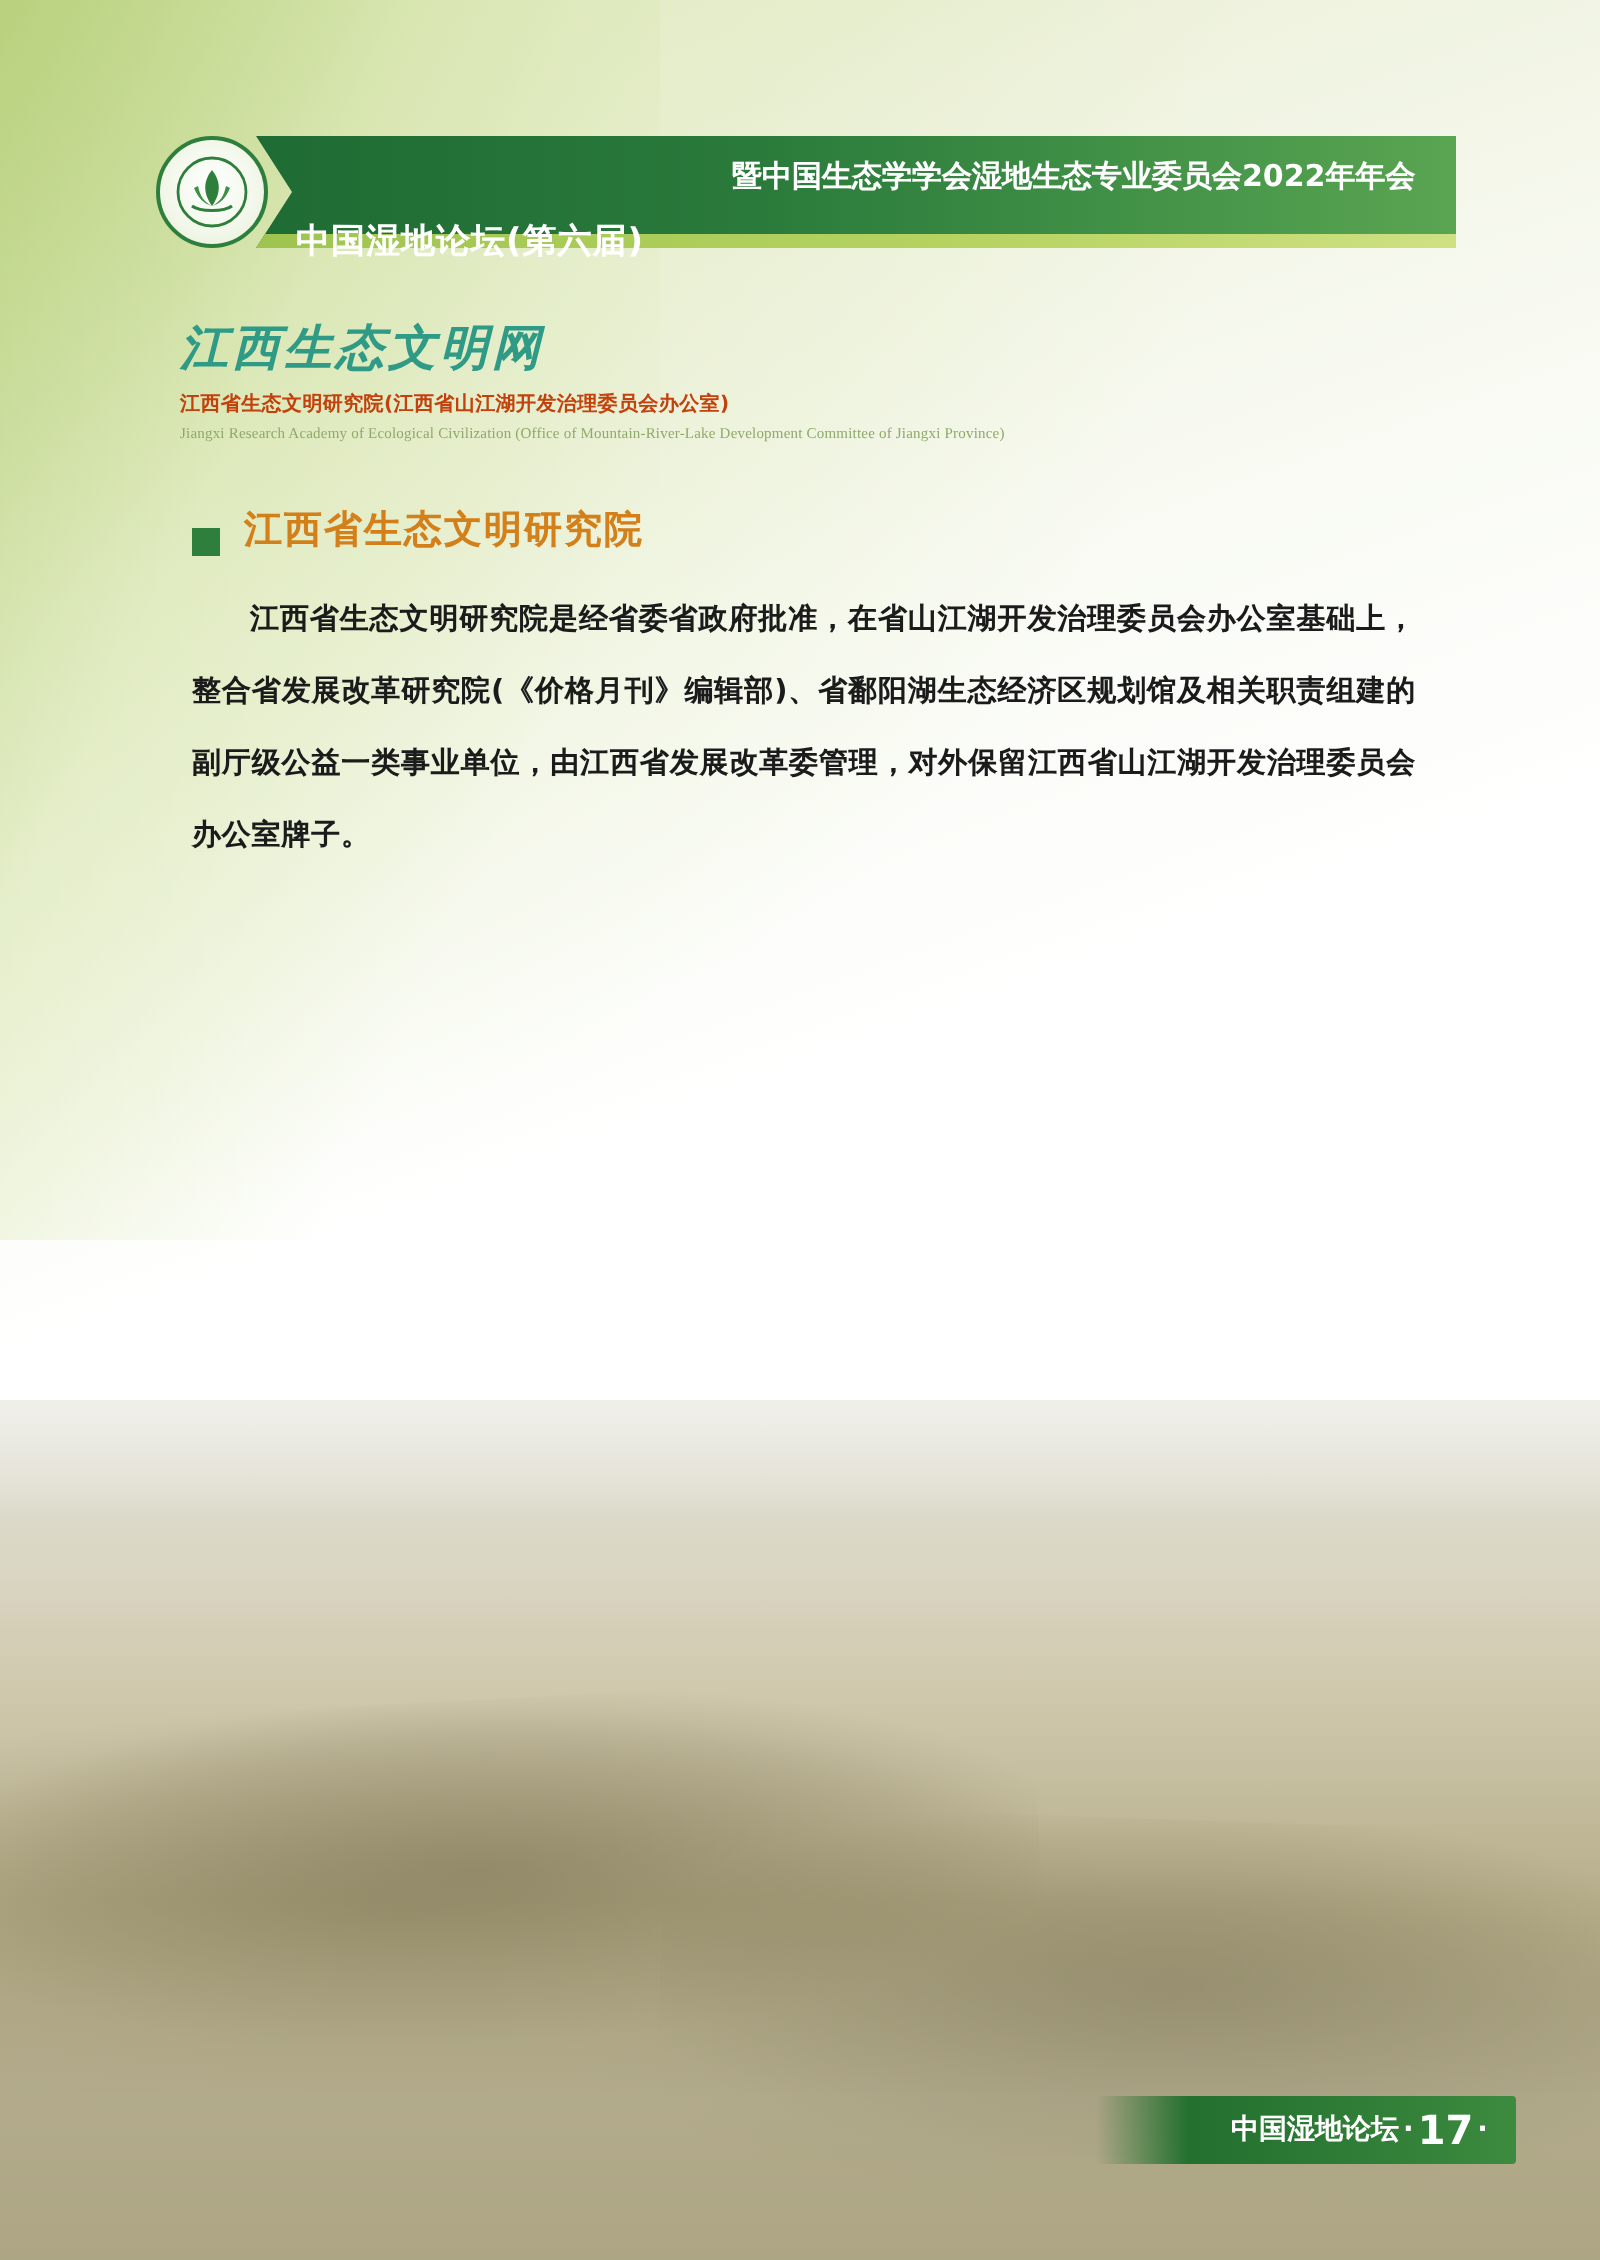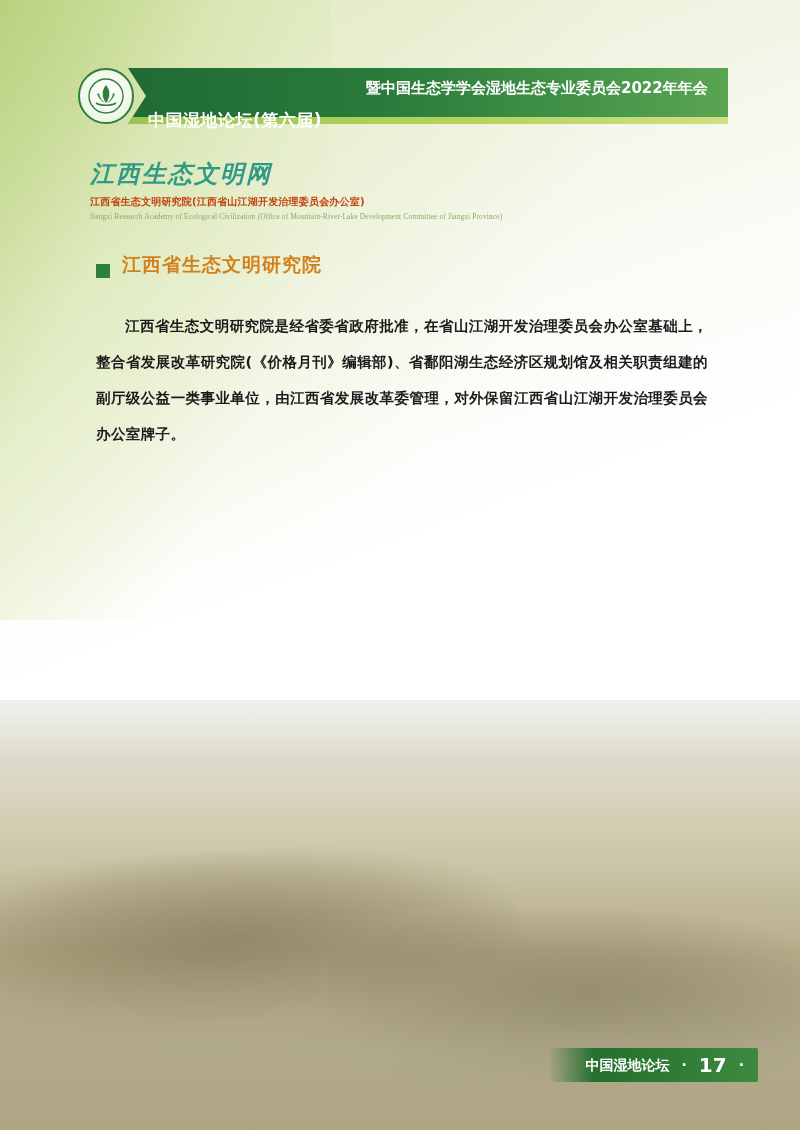--- a/index.html
+++ b/index.html
@@ -172,21 +172,21 @@
   .section-title {
     font-size: 19px;
     font-weight: bold;
     color: #d4801a;
     letter-spacing: 1px;
   }
 
   
   .body {
     position: absolute;
-    left: 96px; top: 308px;
+    left: 96px; top: 292px;
     width: 612px;
   }
   .para {
     font-family: "DejaVu Sans", "Liberation Sans", sans-serif;
     font-size: 14.5px;
     font-weight: bold;
     color: #1b1b1b;
     line-height: 36px;
     text-align: justify;
     text-indent: 2em;
@@ -207,21 +207,21 @@
     right: 0; bottom: 0;
     height: 34px;
     width: 210px;
     background: linear-gradient(to right, rgba(31,107,52,0) 0%, #23702f 22%, #2e7c36 60%, #3d8b3f 100%);
     border-radius: 2px;
   }
   .footer-inner {
     position: relative;
     display: flex;
     align-items: flex-end;
-    gap: 12px;
+    gap: 2px;
     padding: 0 14px 0 26px;
     height: 34px;
     line-height: 34px;
     color: #ffffff;
   }
   .footer-label {
     font-size: 14px;
     font-weight: bold;
   }
   .footer-dot {

